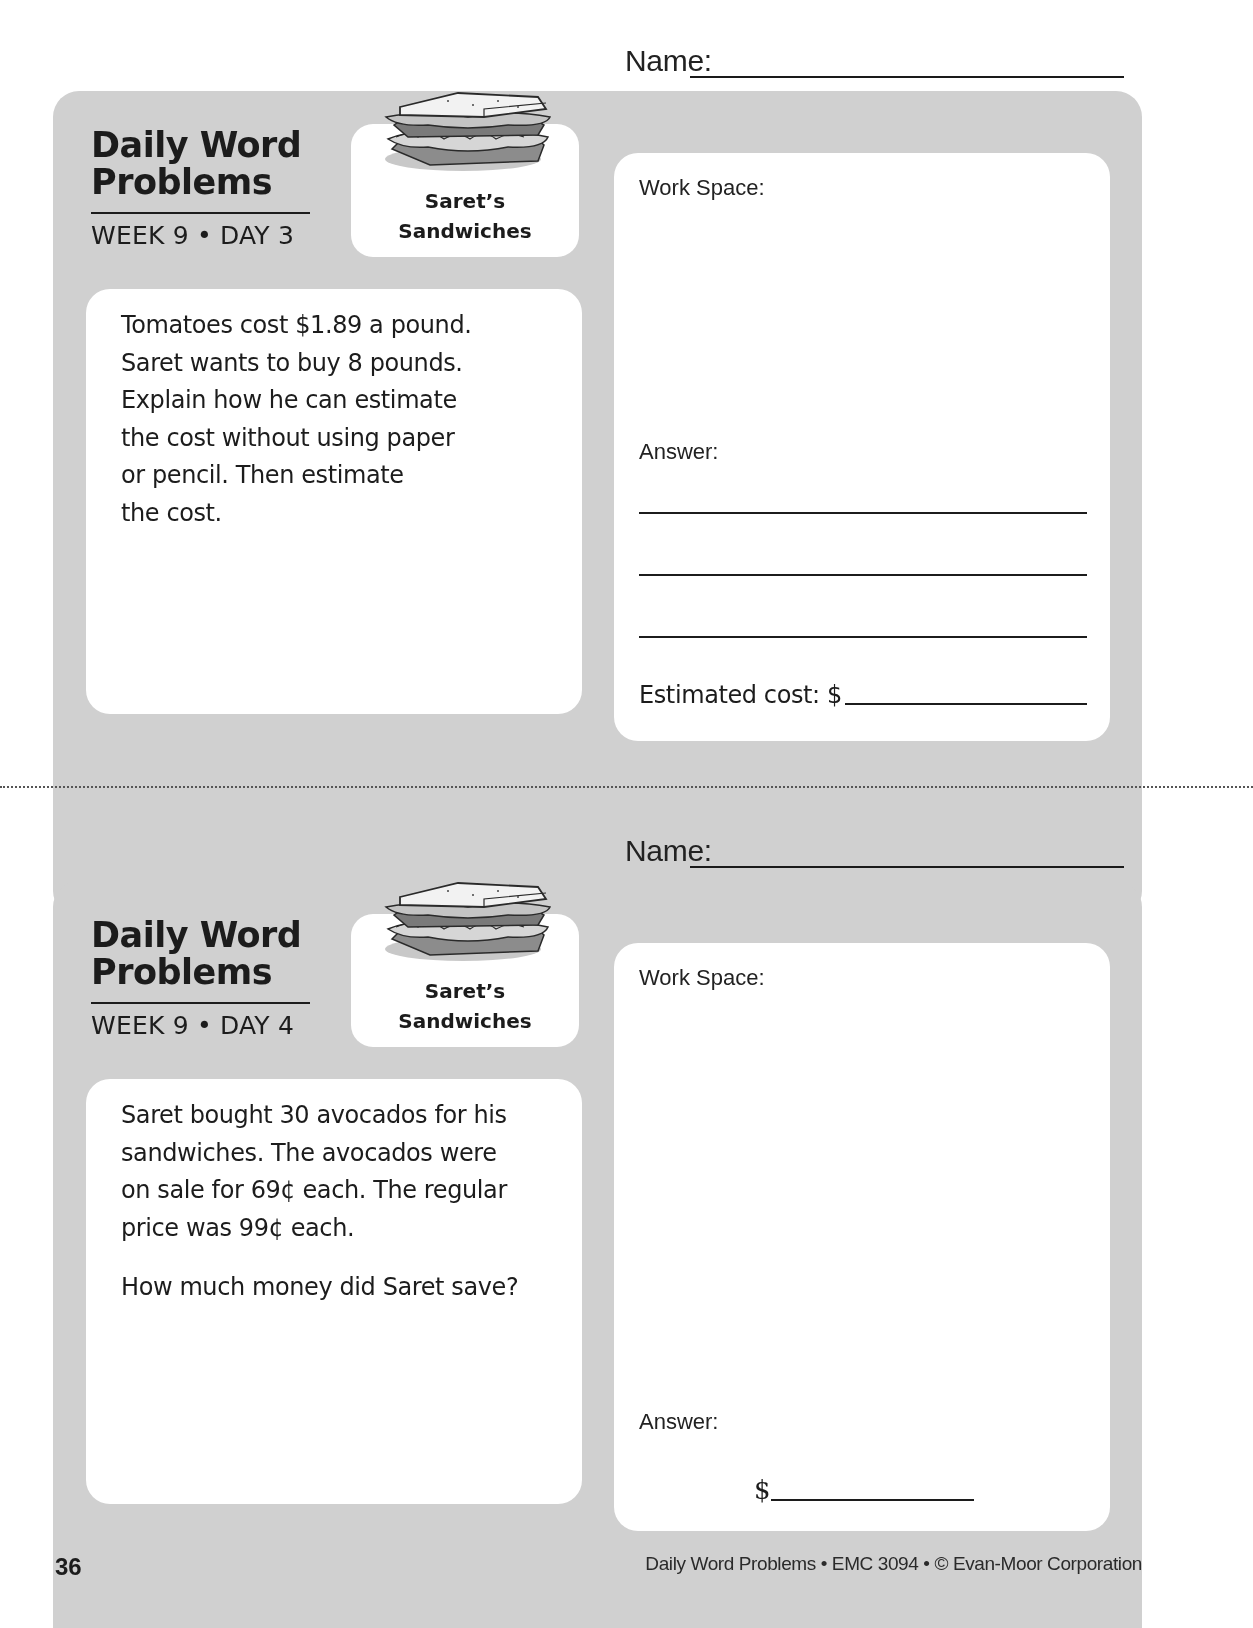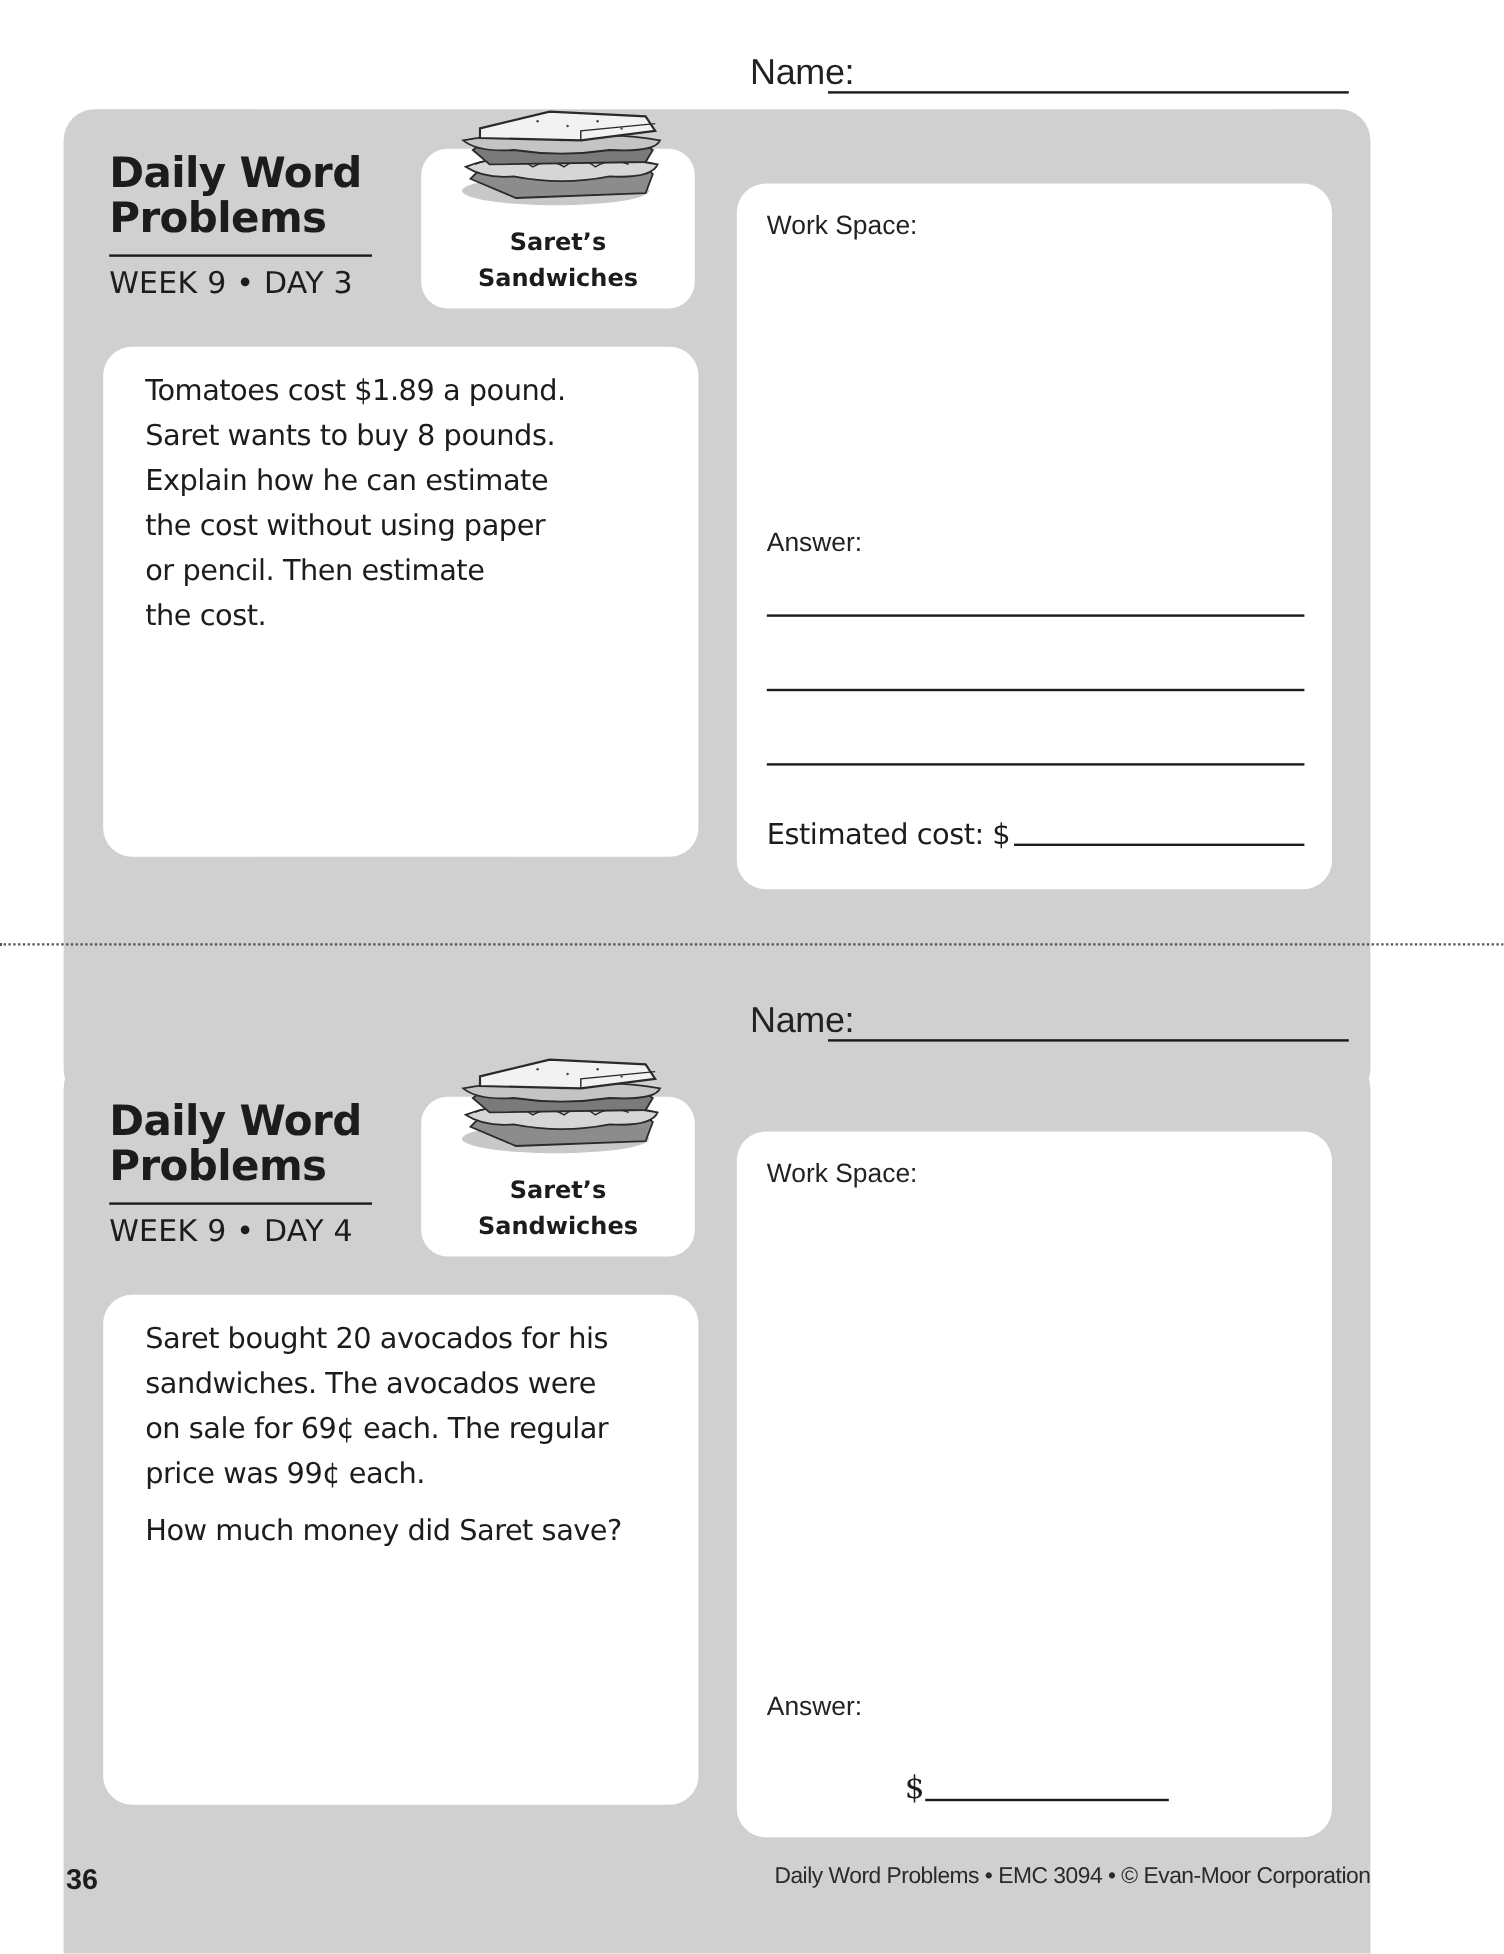--- a/index.html
+++ b/index.html
@@ -15,21 +15,21 @@
   .title { position: absolute; left: 38px; top: 36px; font-family: "DejaVu Sans", sans-serif; font-weight: bold; font-size: 35px; line-height: 37px; color: #1c1c1c; letter-spacing: -0.5px; }
   .title-rule { position: absolute; left: 38px; top: 121px; width: 219px; height: 2px; background: #1c1c1c; }
   .week-day { position: absolute; left: 38px; top: 130px; font-family: "DejaVu Sans", sans-serif; font-size: 25px; color: #1c1c1c; letter-spacing: 0.2px; }
 
   .badge { position: absolute; left: 298px; top: 33px; width: 228px; height: 133px; background: #ffffff; border-radius: 22px; }
   .badge-text { position: absolute; left: 0; right: 0; top: 62px; text-align: center; font-family: "DejaVu Sans", sans-serif; font-weight: bold; font-size: 20px; line-height: 30px; color: #1c1c1c; }
   .sandwich { position: absolute; left: 325px; top: -4px; width: 180px; height: 88px; }
 
   .problem-box { position: absolute; left: 33px; top: 198px; width: 496px; height: 425px; background: #ffffff; border-radius: 24px; }
   .problem-text { position: absolute; left: 35px; top: 18px; width: 440px; font-family: "DejaVu Sans", sans-serif; font-size: 24px; line-height: 37.5px; color: #1c1c1c; letter-spacing: -0.4px; }
-  .problem-question { margin-top: 10px; }
+  .problem-question { margin-top: 22px; }
 
   .work-box { position: absolute; left: 561px; top: 34px; width: 496px; height: 588px; background: #ffffff; border-radius: 24px; margin-top: 28px; }
   .work-label { position: absolute; left: 25px; top: 22px; font-family: "Liberation Sans", sans-serif; font-size: 22px; color: #222; }
   .answer-label { position: absolute; left: 25px; font-family: "Liberation Sans", sans-serif; font-size: 22px; color: #222; }
   .answer-line { position: absolute; left: 25px; width: 448px; height: 2px; background: #1c1c1c; }
   .est-row { position: absolute; left: 25px; top: 522px; width: 448px; height: 34px; }
   .est-label { position: absolute; left: 0; bottom: 0; font-family: "DejaVu Sans", sans-serif; font-size: 24px; color: #1c1c1c; letter-spacing: -0.4px; }
   .est-line { position: absolute; left: 206px; right: 0; bottom: 4px; height: 2px; background: #1c1c1c; }
   .dollar-row { position: absolute; left: 140px; top: 528px; width: 220px; height: 34px; }
   .dollar-sign { position: absolute; left: 0; bottom: 0; font-family: "DejaVu Serif", serif; font-size: 26px; color: #1c1c1c; }
@@ -132,21 +132,21 @@
     <path d="M22 20 L80 6 L160 10 L168 22 L106 30 L22 28 Z" fill="#f2f2f2" stroke="#2a2a2a" stroke-width="1.8"></path>
     <path d="M106 30 L106 22 L168 16" fill="none" stroke="#2a2a2a" stroke-width="1.2"></path>
     <circle cx="70" cy="14" r="1" fill="#444"></circle>
       <circle cx="95" cy="18" r="1" fill="#444"></circle>
       <circle cx="120" cy="14" r="1" fill="#444"></circle>
       <circle cx="140" cy="20" r="1" fill="#444"></circle>
   </svg>
 
   <div class="problem-box">
     <div class="problem-text">
-      <div>Saret bought 20 avocados for his</div>
+      <div>Saret bought 30 avocados for his</div>
       <div>sandwiches. The avocados were</div>
       <div>on sale for 69¢ each. The regular</div>
       <div>price was 99¢ each.</div>
       <div class="problem-question">How much money did Saret save?</div>
     </div>
   </div>
 
   <div class="work-box">
     <div class="work-label">Work Space:</div>
     <div class="answer-label" style="top:466px;">Answer:</div>

